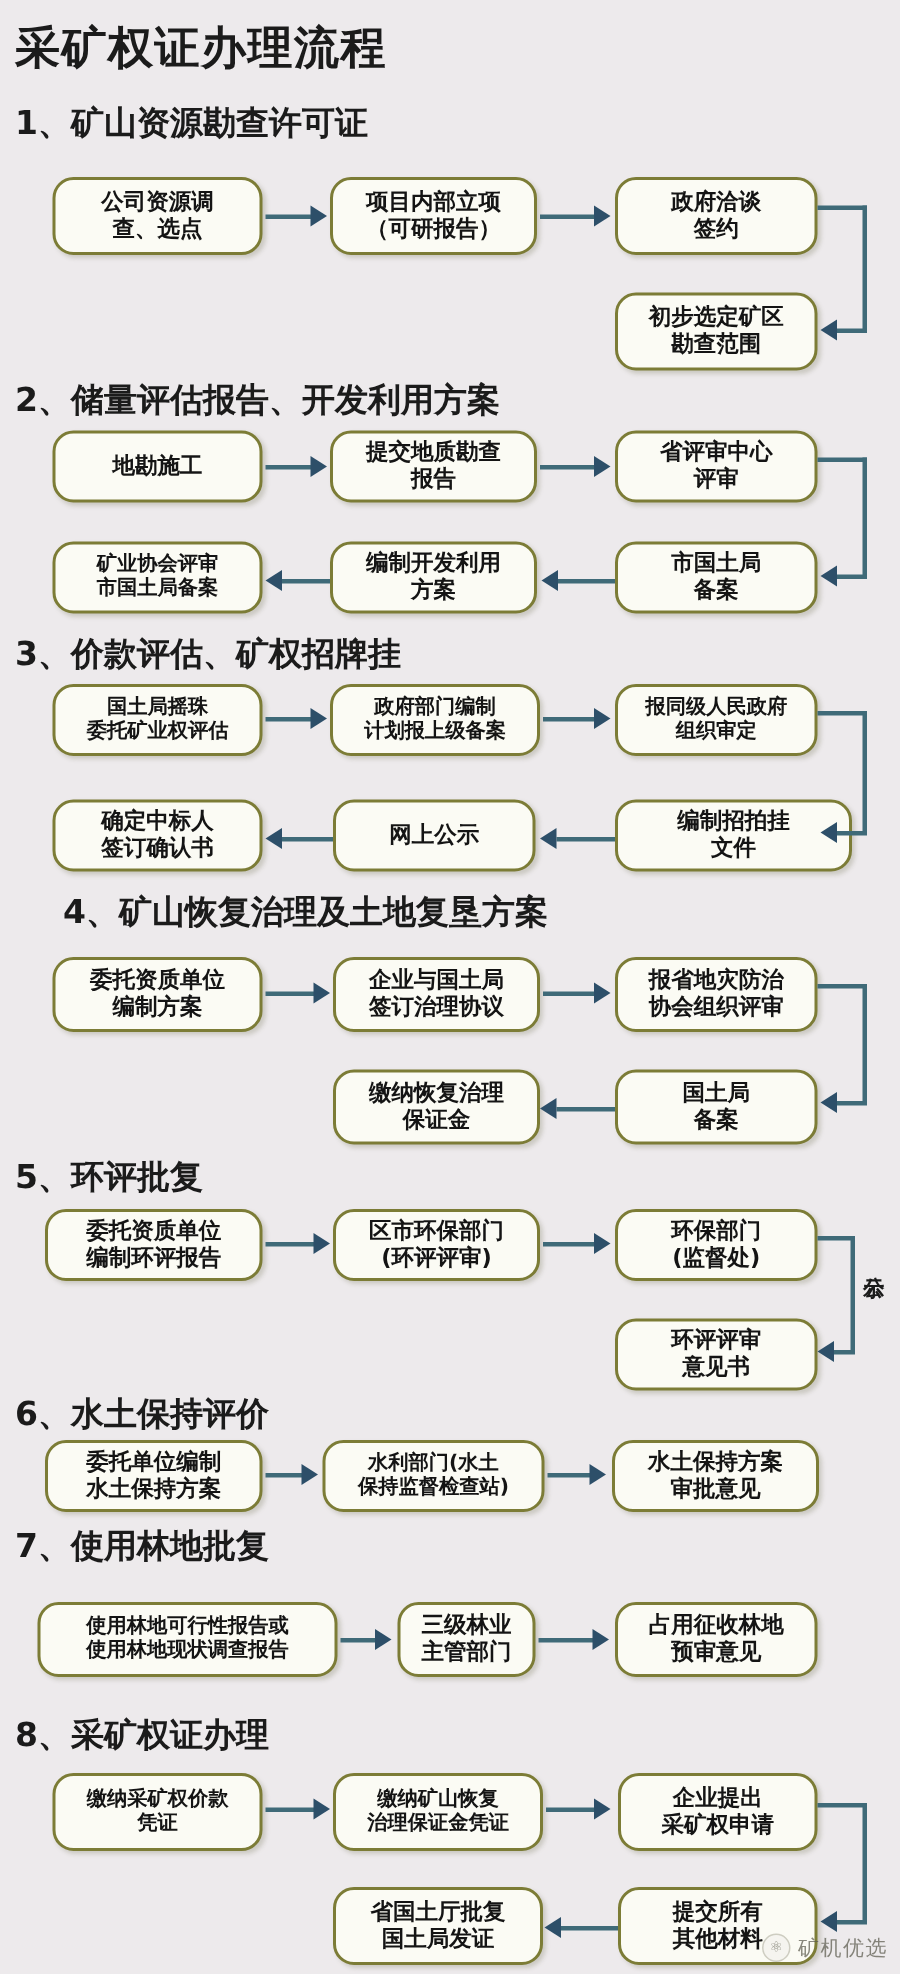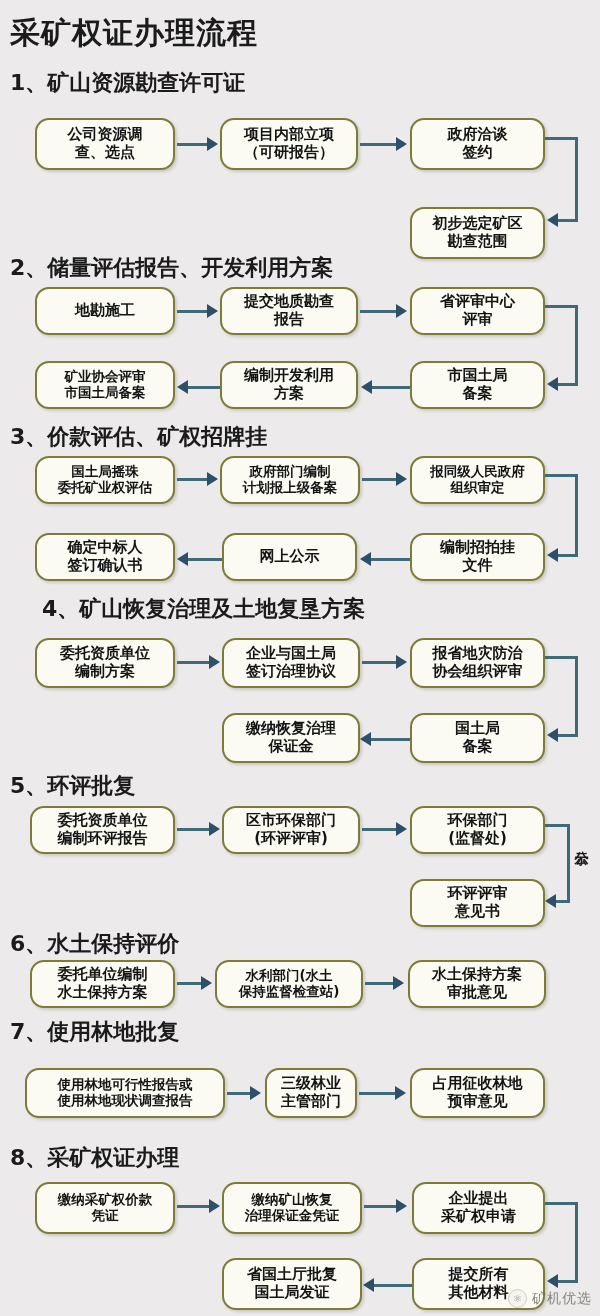--- a/index.html
+++ b/index.html
@@ -83,21 +83,21 @@
 
   <div class="doc-title">采矿权证办理流程</div>
 
   <div class="sec-head" style="left:10px;top:72px;">
     <span class="num">1、</span><span>矿山资源勘查许可证</span>
   </div>
 
   <div class="node" style="left:35px;top:118px;width:140px;height:52px;">公司资源调<br>查、选点</div>
   <div class="node" style="left:220px;top:118px;width:138px;height:52px;">项目内部立项<br>（可研报告）</div>
   <div class="node" style="left:410px;top:118px;width:135px;height:52px;">政府洽谈<br>签约</div>
-  <div class="node" style="left:410px;top:195px;width:135px;height:52px;margin-top:12px;">初步选定矿区<br>勘查范围</div>
+  <div class="node" style="left:410px;top:195px;width:135px;height:52px;">初步选定矿区<br>勘查范围</div>
 
   <div class="hline" style="left:177px;top:143px;width:32px;"></div>
   <div class="arrow-r" style="left:207px;top:137px;"></div>
   <div class="hline" style="left:360px;top:143px;width:38px;"></div>
   <div class="arrow-r" style="left:396px;top:137px;"></div>
   <div class="hline" style="left:545px;top:137px;width:33px;"></div>
   <div class="vline" style="left:575px;top:137px;height:84px;"></div>
   <div class="hline" style="left:558px;top:219px;width:20px;"></div>
   <div class="arrow-l" style="left:547px;top:213px;"></div>
 
@@ -125,21 +125,21 @@
   <div class="hline" style="left:188px;top:386px;width:32px;"></div>
   <div class="arrow-l" style="left:177px;top:380px;"></div>
 
   <div class="sec-head" style="left:10px;top:426px;">
     <span class="num">3、</span><span>价款评估、矿权招牌挂</span>
   </div>
 
   <div class="node small" style="left:35px;top:456px;width:140px;height:48px;">国土局摇珠<br>委托矿业权评估</div>
   <div class="node small" style="left:410px;top:456px;width:135px;height:48px;">报同级人民政府<br>组织审定</div>
   <div class="node small" style="left:220px;top:456px;width:140px;height:48px;">政府部门编制<br>计划报上级备案</div>
-  <div class="node" style="left:410px;top:533px;width:135px;height:48px;">编制招拍挂<br>文件</div>
+  <div class="node" style="left:410px;top:533px;width:158px;height:48px;">编制招拍挂<br>文件</div>
   <div class="node" style="left:222px;top:533px;width:135px;height:48px;">网上公示</div>
   <div class="node" style="left:35px;top:533px;width:140px;height:48px;">确定中标人<br>签订确认书</div>
 
   <div class="hline" style="left:177px;top:478px;width:32px;"></div>
   <div class="arrow-r" style="left:207px;top:472px;"></div>
   <div class="hline" style="left:362px;top:478px;width:36px;"></div>
   <div class="arrow-r" style="left:396px;top:472px;"></div>
   <div class="hline" style="left:545px;top:474px;width:33px;"></div>
   <div class="vline" style="left:575px;top:474px;height:82px;"></div>
   <div class="hline" style="left:558px;top:554px;width:20px;"></div>

